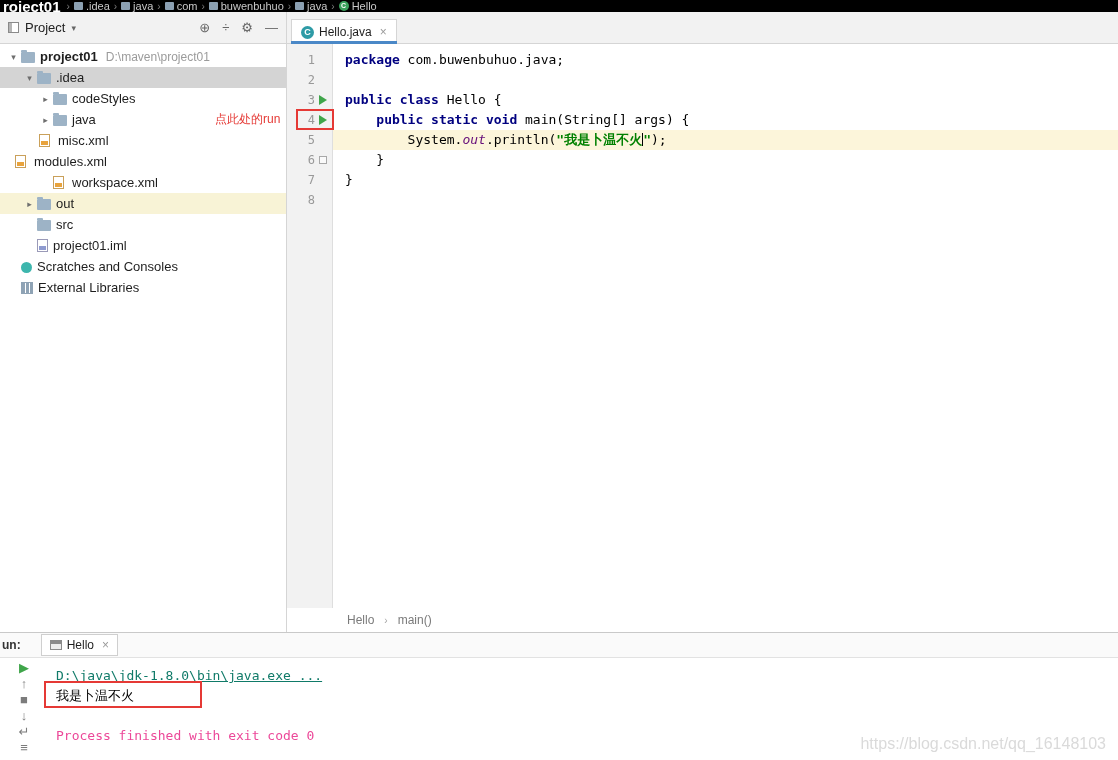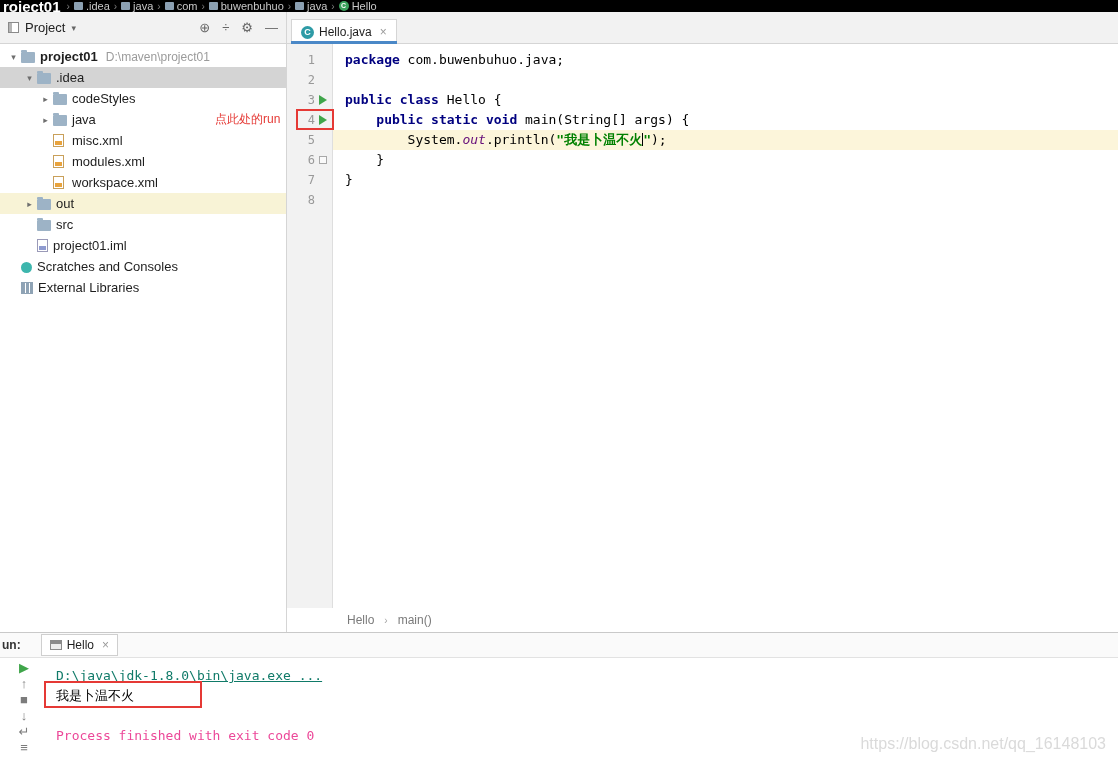--- a/index.html
+++ b/index.html
@@ -185,26 +185,26 @@
           <div class="tree-row" style="padding-left: 38px;">
             <span class="chev">▸</span>
             <span class="t-icon icon-folder"></span>
             <span class="t-label">codeStyles</span>
           </div>
           <div class="tree-row" style="padding-left: 38px;">
             <span class="chev">▸</span>
             <span class="t-icon icon-folder"></span>
             <span class="t-label">java</span>
           </div>
-          <div class="tree-row" style="padding-left: 38px;">
+          <div class="tree-row" style="padding-left: 24px;">
             <span class="chev"></span>
             <span class="t-icon icon-xml"></span>
             <span class="t-label">misc.xml</span>
           </div>
-          <div class="tree-row" style="padding-left: 38px;">
+          <div class="tree-row" style="">
             <span class="chev"></span>
             <span class="t-icon icon-xml"></span>
             <span class="t-label">modules.xml</span>
           </div>
           <div class="tree-row" style="padding-left: 38px;">
             <span class="chev"></span>
             <span class="t-icon icon-xml"></span>
             <span class="t-label">workspace.xml</span>
           </div>
           <div class="tree-row highlight" style="padding-left: 22px;">

